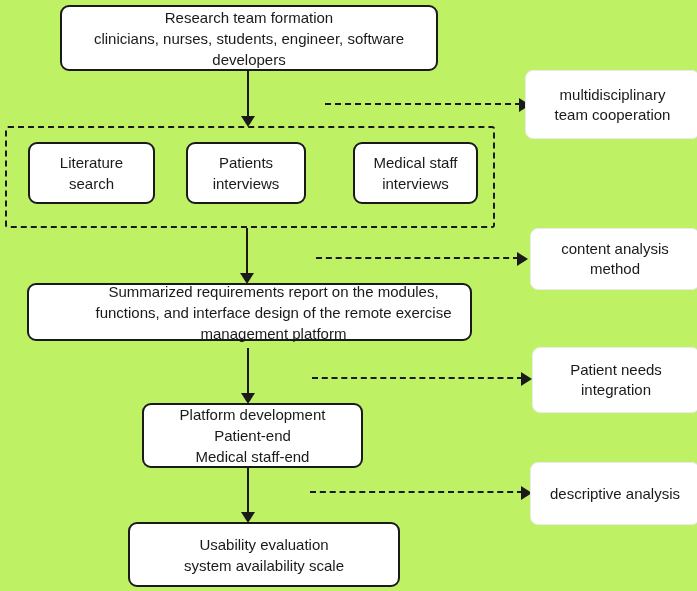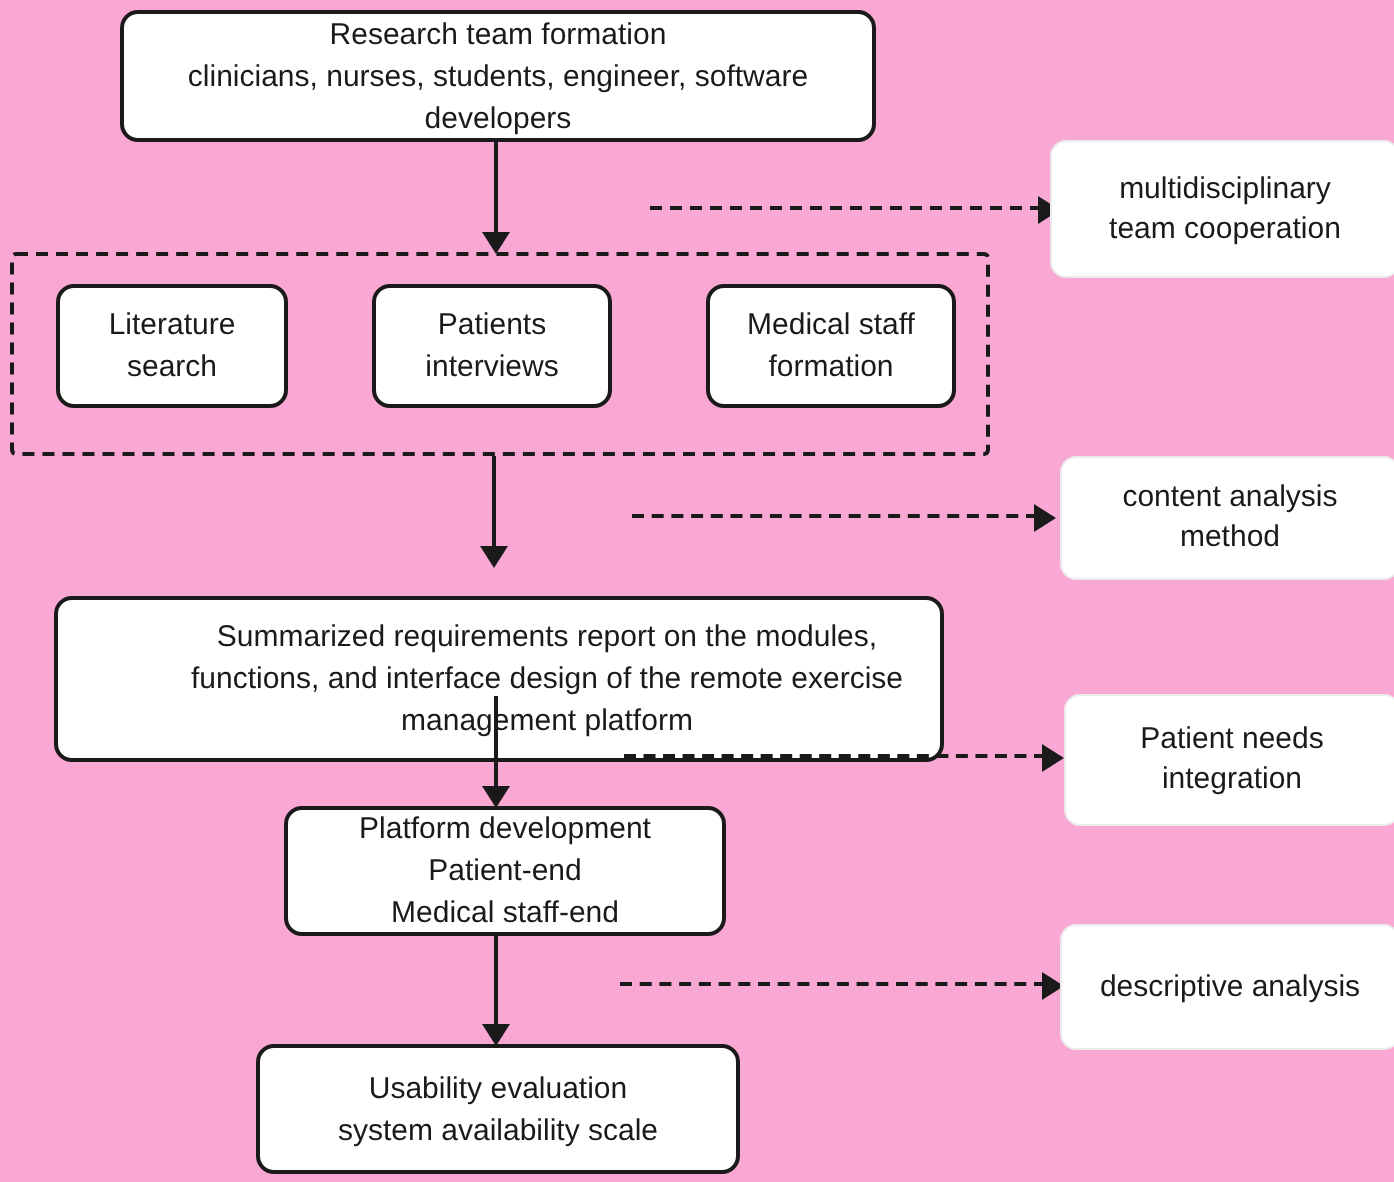--- a/index.html
+++ b/index.html
@@ -1,20 +1,20 @@
 <!DOCTYPE html>
 <html><head>
 <meta charset="utf-8">
 <style>
   html, body { margin: 0; padding: 0; background: #ffffff; }
   #canvas {
     position: relative;
     width: 697px;
     height: 591px;
-    background: #f9a8d4;
+    background: #bef264;
     overflow: hidden;
     font-family: "Liberation Sans", sans-serif;
     color: #1a1a1a;
   }
   .node {
     position: absolute;
     box-sizing: border-box;
     border: 2px solid #1a1a1a;
     border-radius: 9px;
     background: #ffffff;
@@ -28,26 +28,26 @@
   }
   #group-dashed {
     position: absolute;
     box-sizing: border-box;
     left: 5px; top: 126px; width: 490px; height: 102px;
     border: 2px dashed #1a1a1a;
     border-radius: 3px;
     background: transparent;
   }
   #n-research { left: 60px;  top: 5px;   width: 378px; height: 66px; }
-  #n-lit      { left: 28px;  top: 142px; width: 116px; height: 62px; }
+  #n-lit      { left: 28px;  top: 142px; width: 127px; height: 62px; }
   #n-pat      { left: 186px; top: 142px; width: 120px; height: 62px; }
   #n-med      { left: 353px; top: 142px; width: 125px; height: 62px; }
-  #n-sum      { left: 27px;  top: 298px; width: 445px; height: 83px; padding-left: 48px; }
+  #n-sum      { left: 27px;  top: 283px; width: 445px; height: 58px; padding-left: 48px; }
   #n-plat     { left: 142px; top: 403px; width: 221px; height: 65px; }
-  #n-usab     { left: 128px; top: 522px; width: 242px; height: 65px; }
+  #n-usab     { left: 128px; top: 522px; width: 272px; height: 65px; }
 
   .varrow { position: absolute; width: 14px; }
   .varrow .shaft {
     position: absolute; left: 6px; top: 0;
     width: 2px; height: calc(100% - 10px);
     background: #1a1a1a;
   }
   .varrow .head {
     position: absolute; left: 0; bottom: 0;
     width: 0; height: 0;
@@ -105,21 +105,21 @@
   <div class="node" id="n-research">Research team formation
 clinicians, nurses,  students, engineer, software
 developers</div>
 
   <div id="group-dashed"></div>
   <div class="node" id="n-lit">Literature
 search</div>
   <div class="node" id="n-pat">Patients
 interviews</div>
   <div class="node" id="n-med">Medical staff
-formation</div>
+interviews</div>
 
   <div class="node" id="n-sum">Summarized requirements report on the modules,
 functions, and interface design of the remote exercise
 management platform</div>
   <div class="node" id="n-plat">Platform development
 Patient-end
 Medical staff-end</div>
   <div class="node" id="n-usab">Usability evaluation
 system availability scale</div>
 

